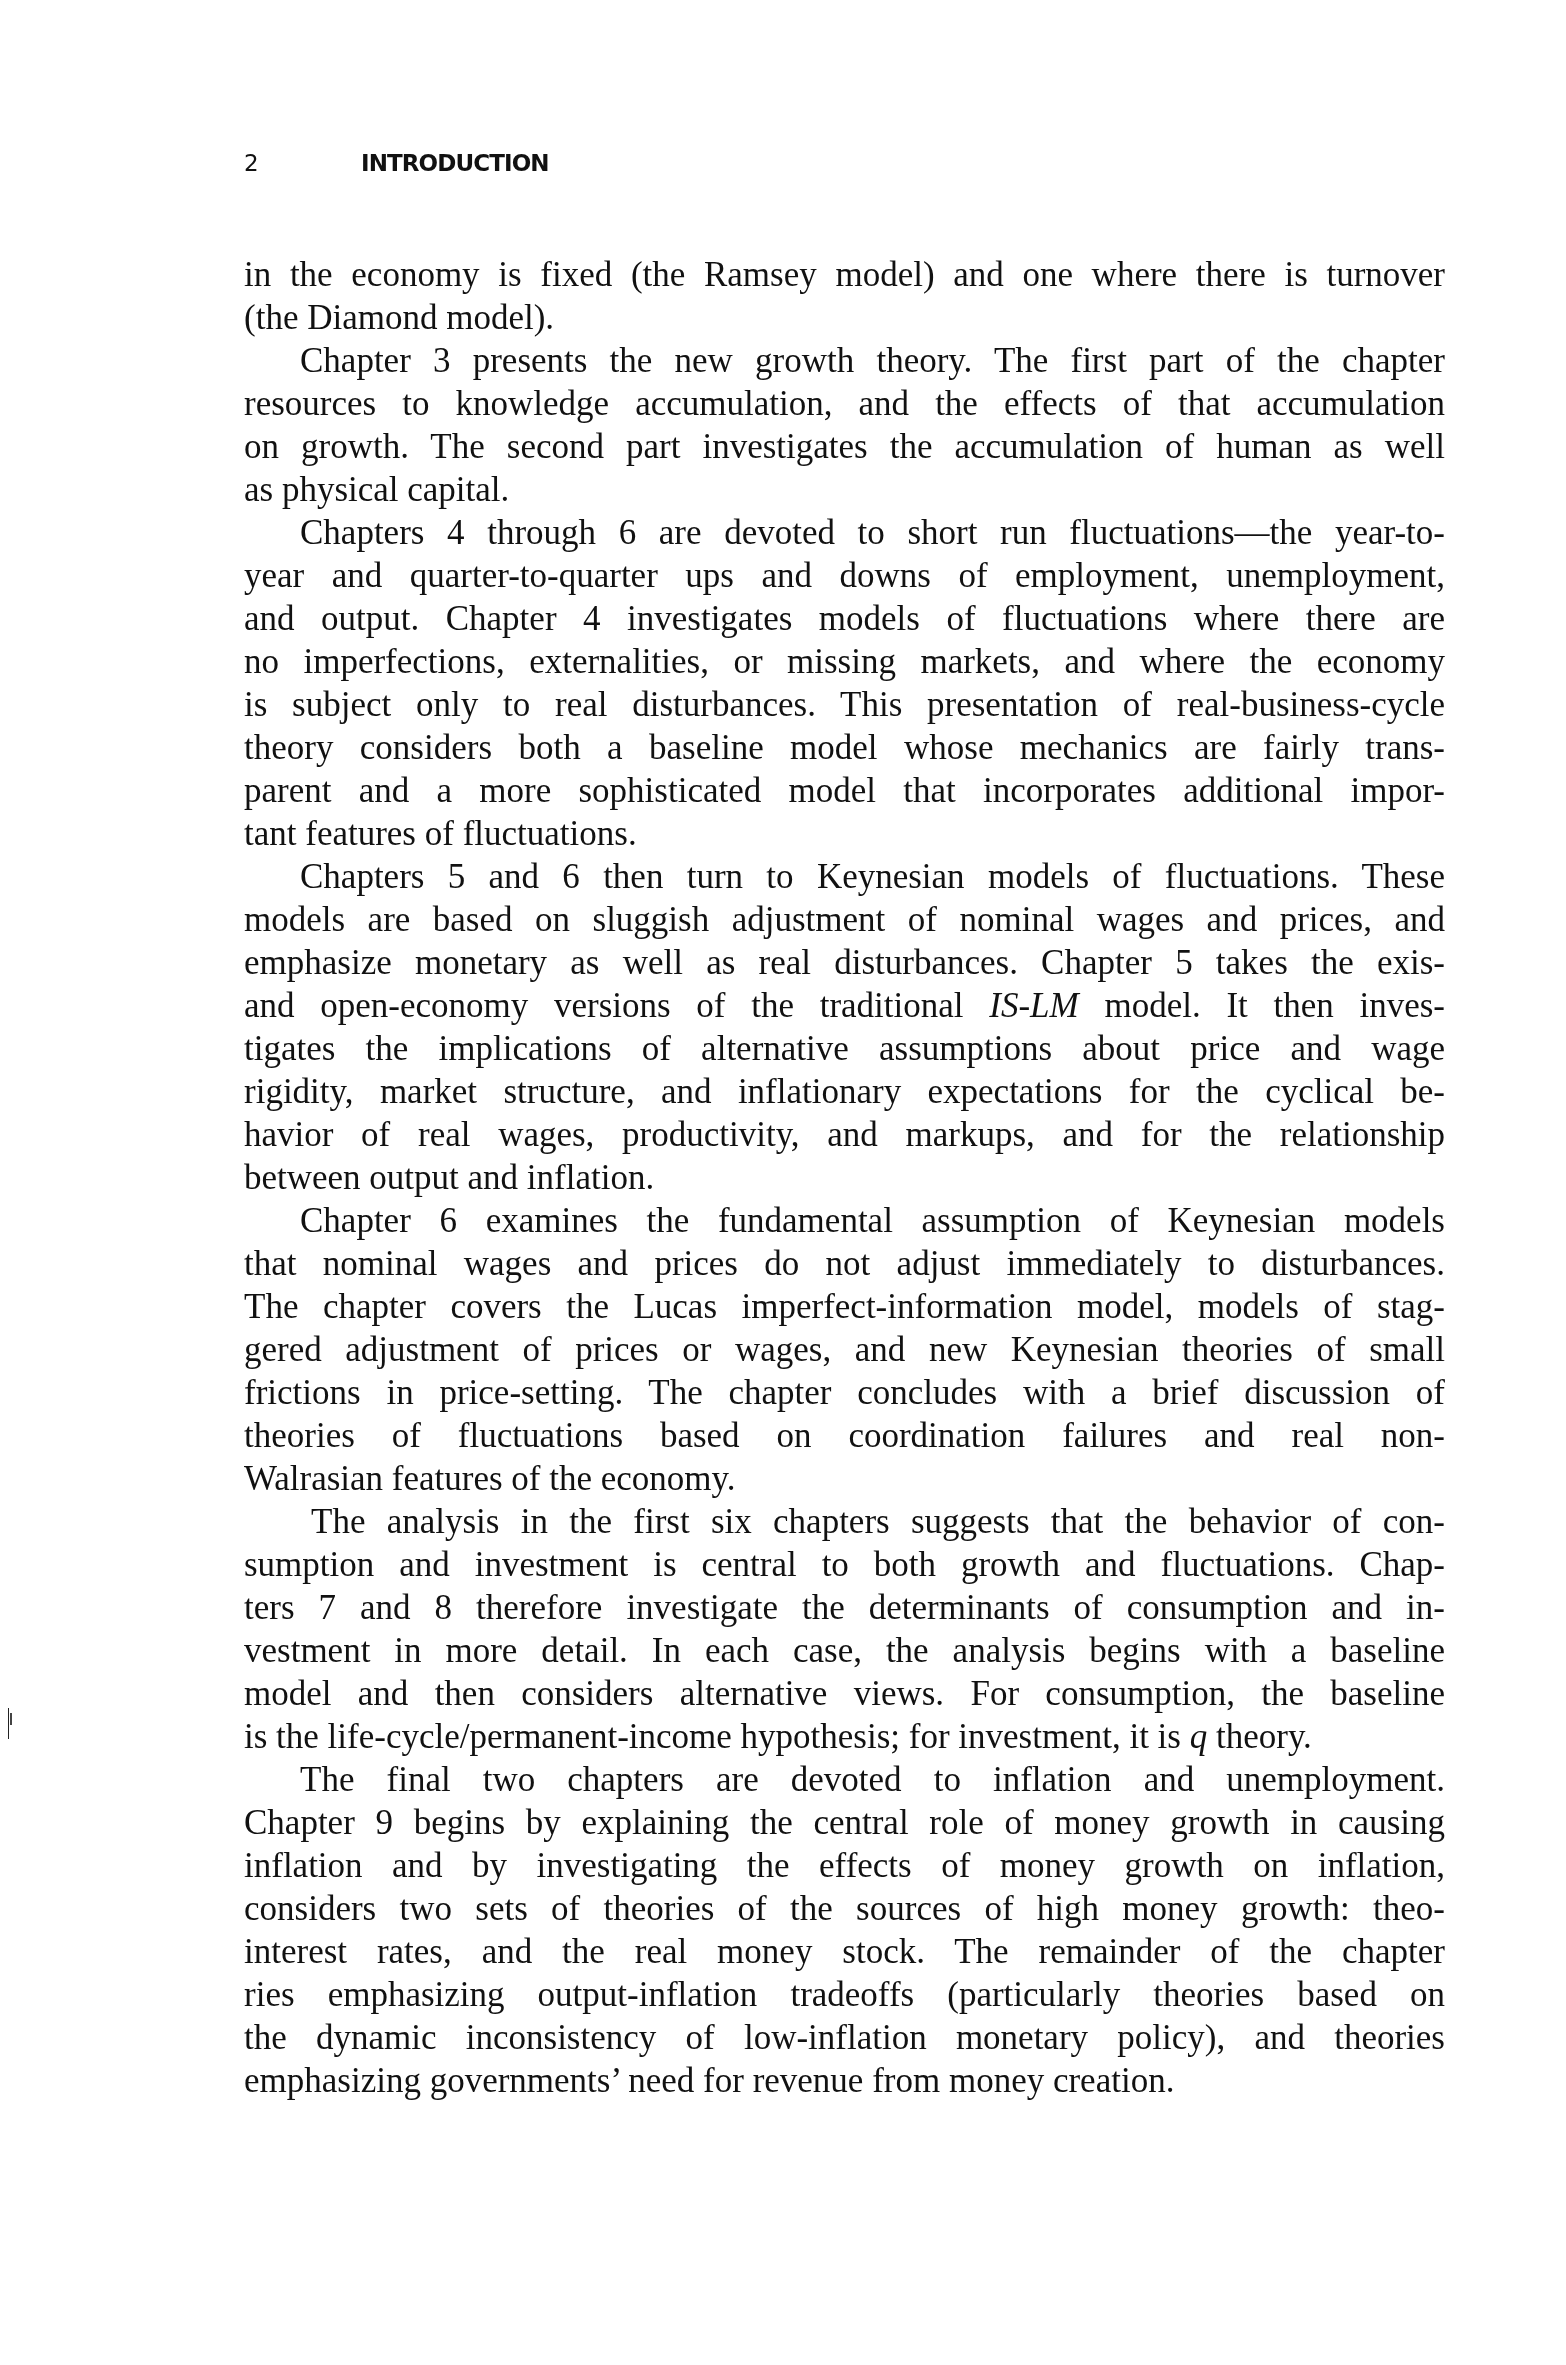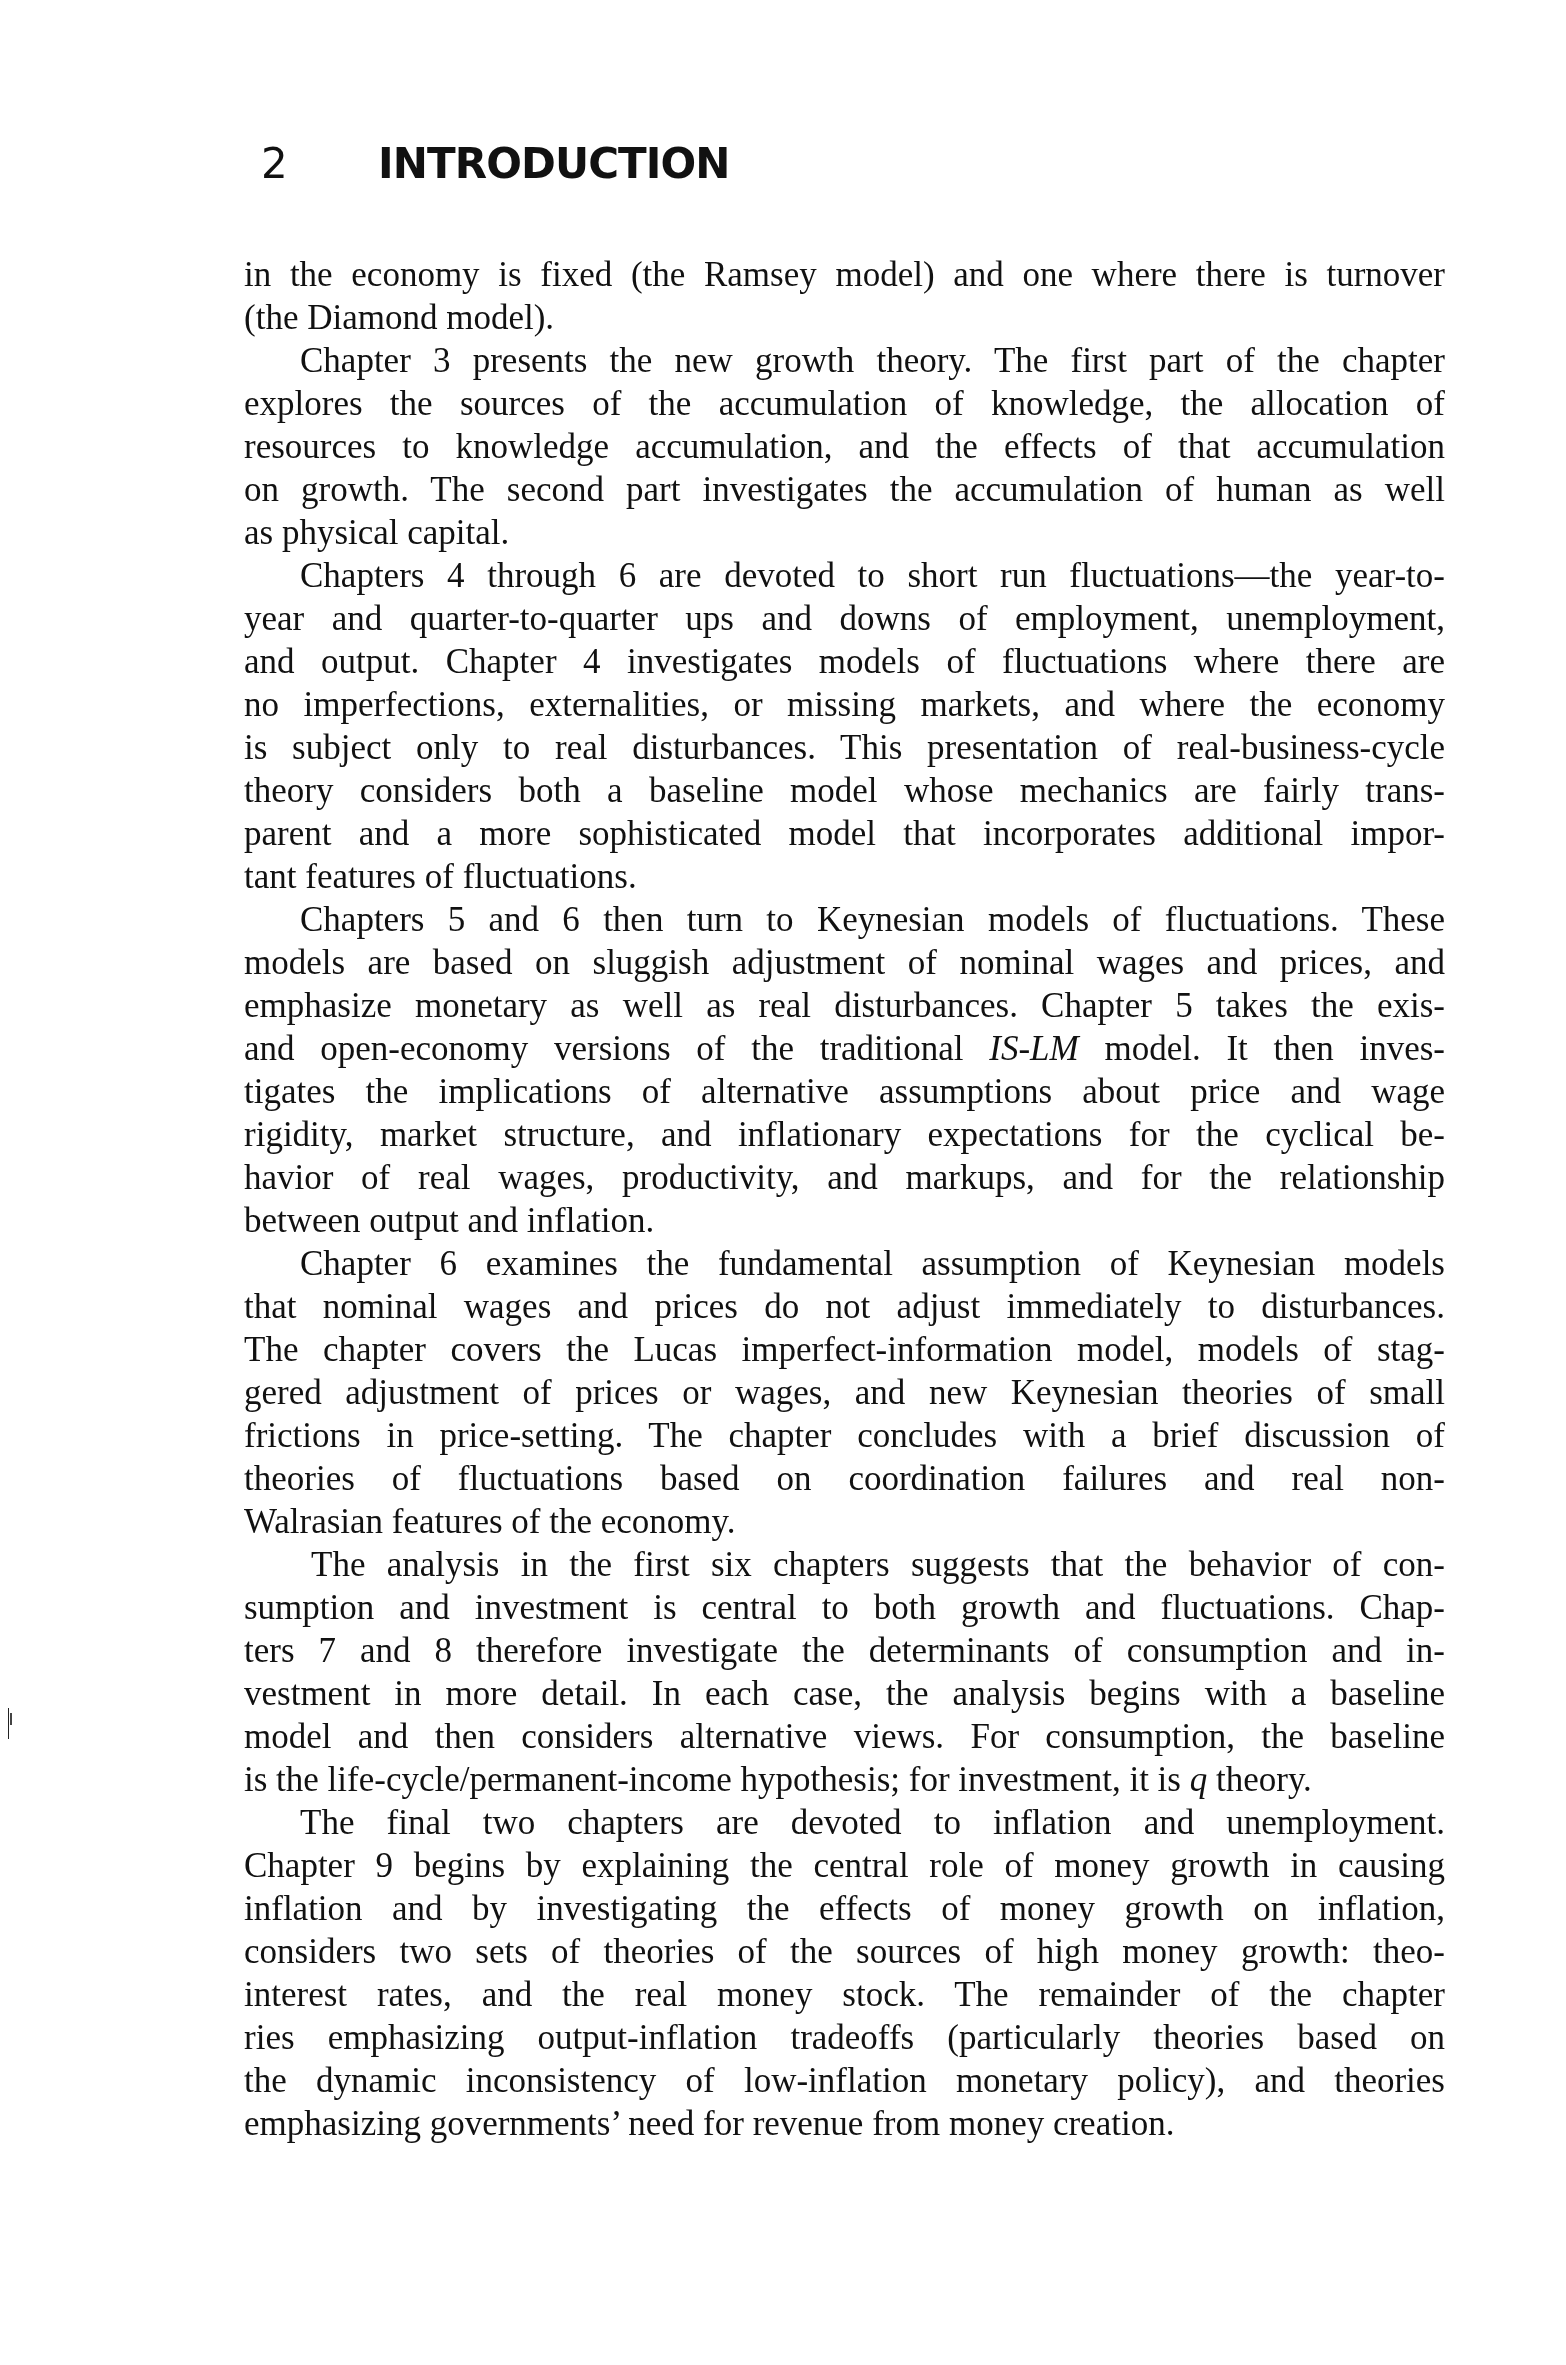--- a/index.html
+++ b/index.html
@@ -10,24 +10,24 @@
     body {
       width: 1566px;
       height: 2366px;
       position: relative;
       overflow: hidden;
       color: #111111;
     }
     .running-head {
       position: absolute;
       top: 143px;
-      left: 261px;
+      left: 244px;
       font-family: "DejaVu Sans", sans-serif;
       font-weight: bold;
-      font-size: 42px;
+      font-size: 23px;
       letter-spacing: -0.9px;
       line-height: 41px;
       white-space: nowrap;
     }
     .running-head .page-num {
       display: inline-block;
       width: 117px;
       font-weight: normal;
     }
     .text-block {
@@ -81,21 +81,20 @@
 
 <div class="margin-mark"></div>
 
 <main class="text-block" id="text-block">
     <div>
       <span class="line"><span>in the economy is fixed (the Ramsey model) and one where there is turnover</span></span>
       <span class="line last"><span>(the Diamond model).</span></span>
     </div>
     <div>
       <span class="line indent"><span>Chapter 3 presents the new growth theory. The first part of the chapter</span></span>
-      <span class="line"><span>explores the sources of the accumulation of knowledge, the allocation of</span></span>
       <span class="line"><span>resources to knowledge accumulation, and the effects of that accumulation</span></span>
       <span class="line"><span>on growth. The second part investigates the accumulation of human as well</span></span>
       <span class="line last"><span>as physical capital.</span></span>
     </div>
     <div>
       <span class="line indent"><span>Chapters 4 through 6 are devoted to short run fluctuations—the year-to-</span></span>
       <span class="line"><span>year and quarter-to-quarter ups and downs of employment, unemployment,</span></span>
       <span class="line"><span>and output. Chapter 4 investigates models of fluctuations where there are</span></span>
       <span class="line"><span>no imperfections, externalities, or missing markets, and where the economy</span></span>
       <span class="line"><span>is subject only to real disturbances. This presentation of real-business-cycle</span></span>

